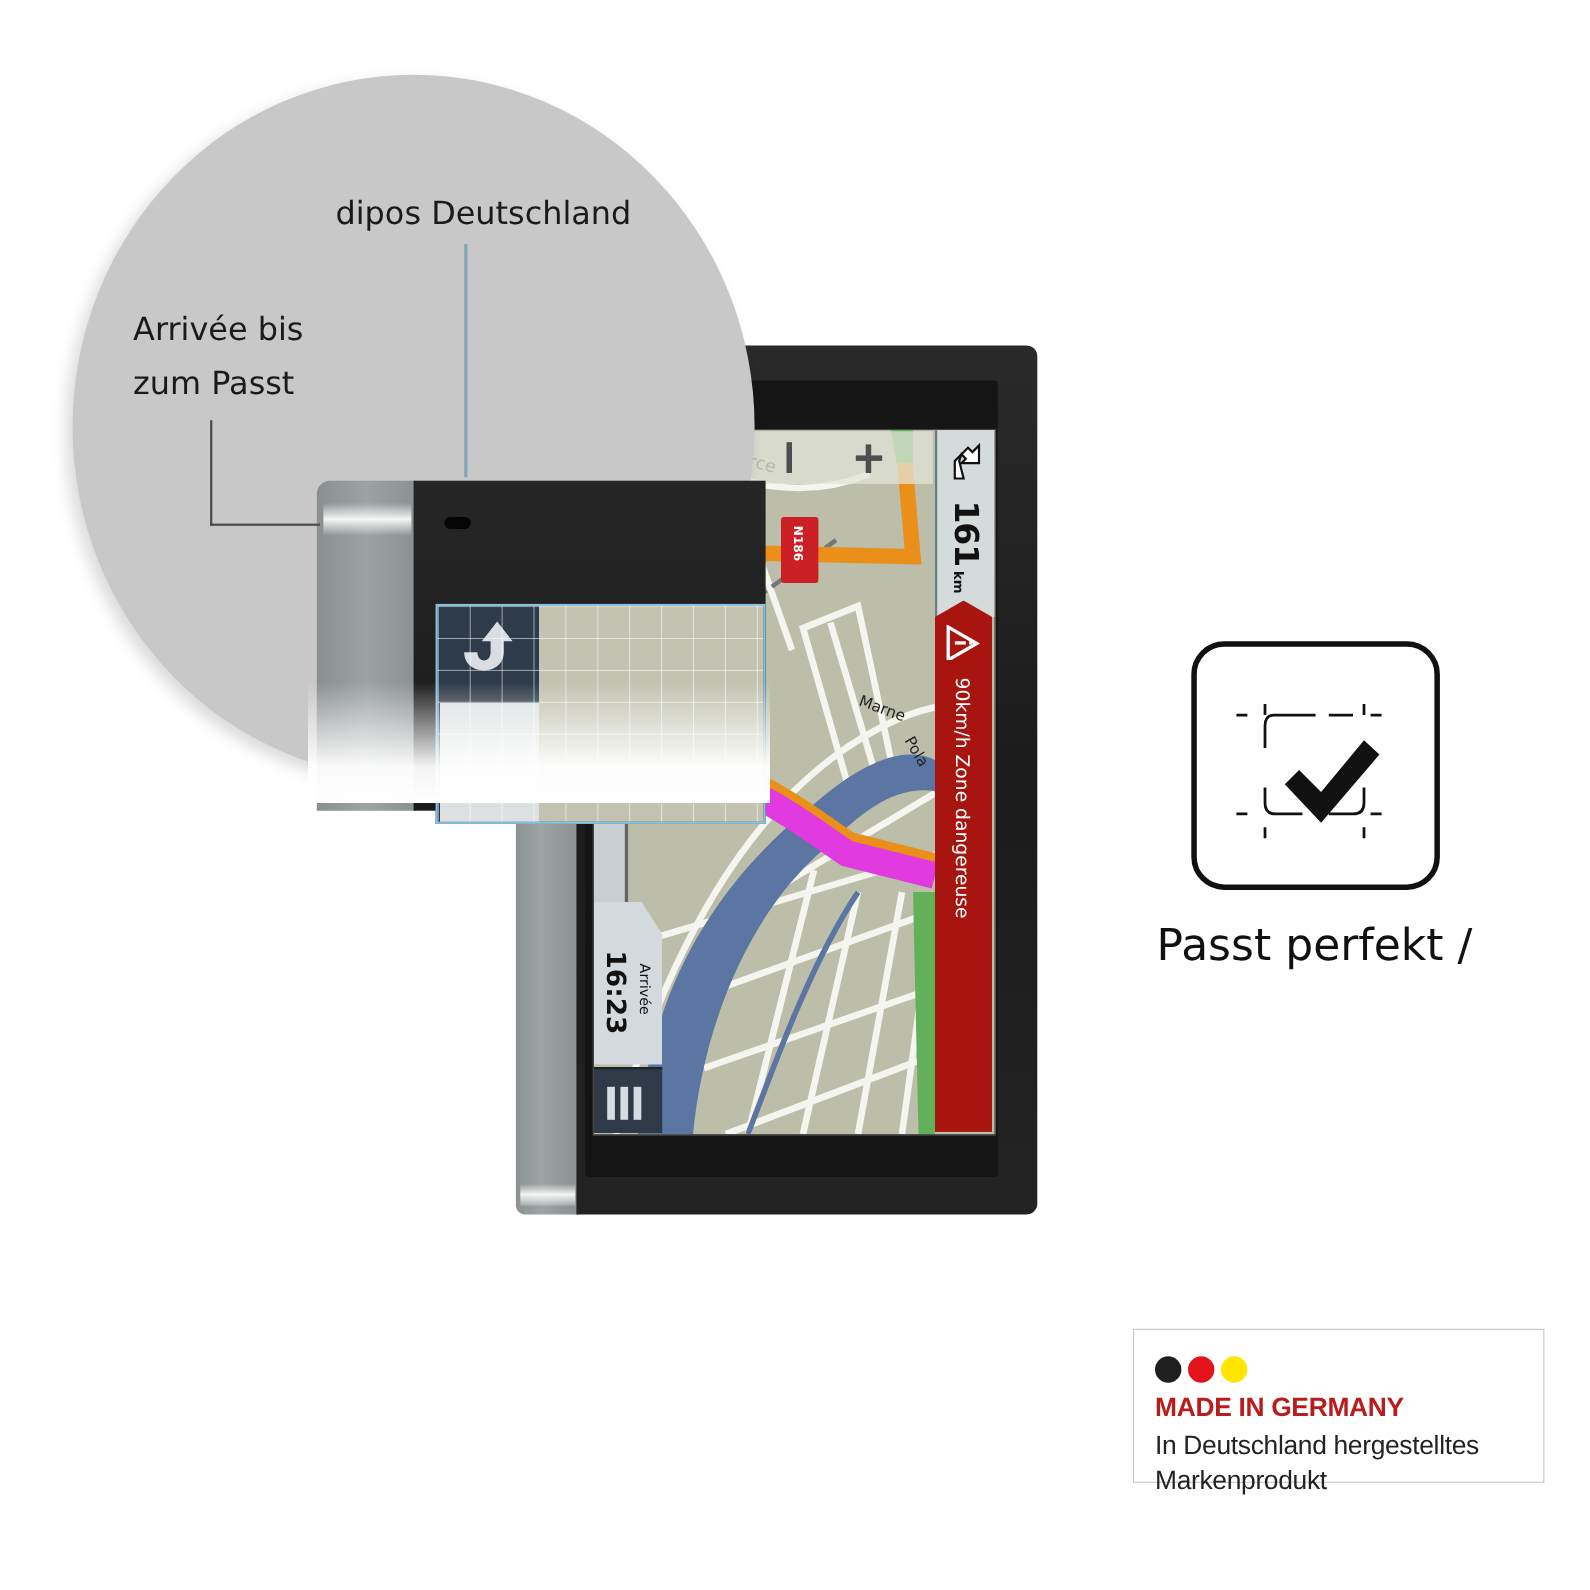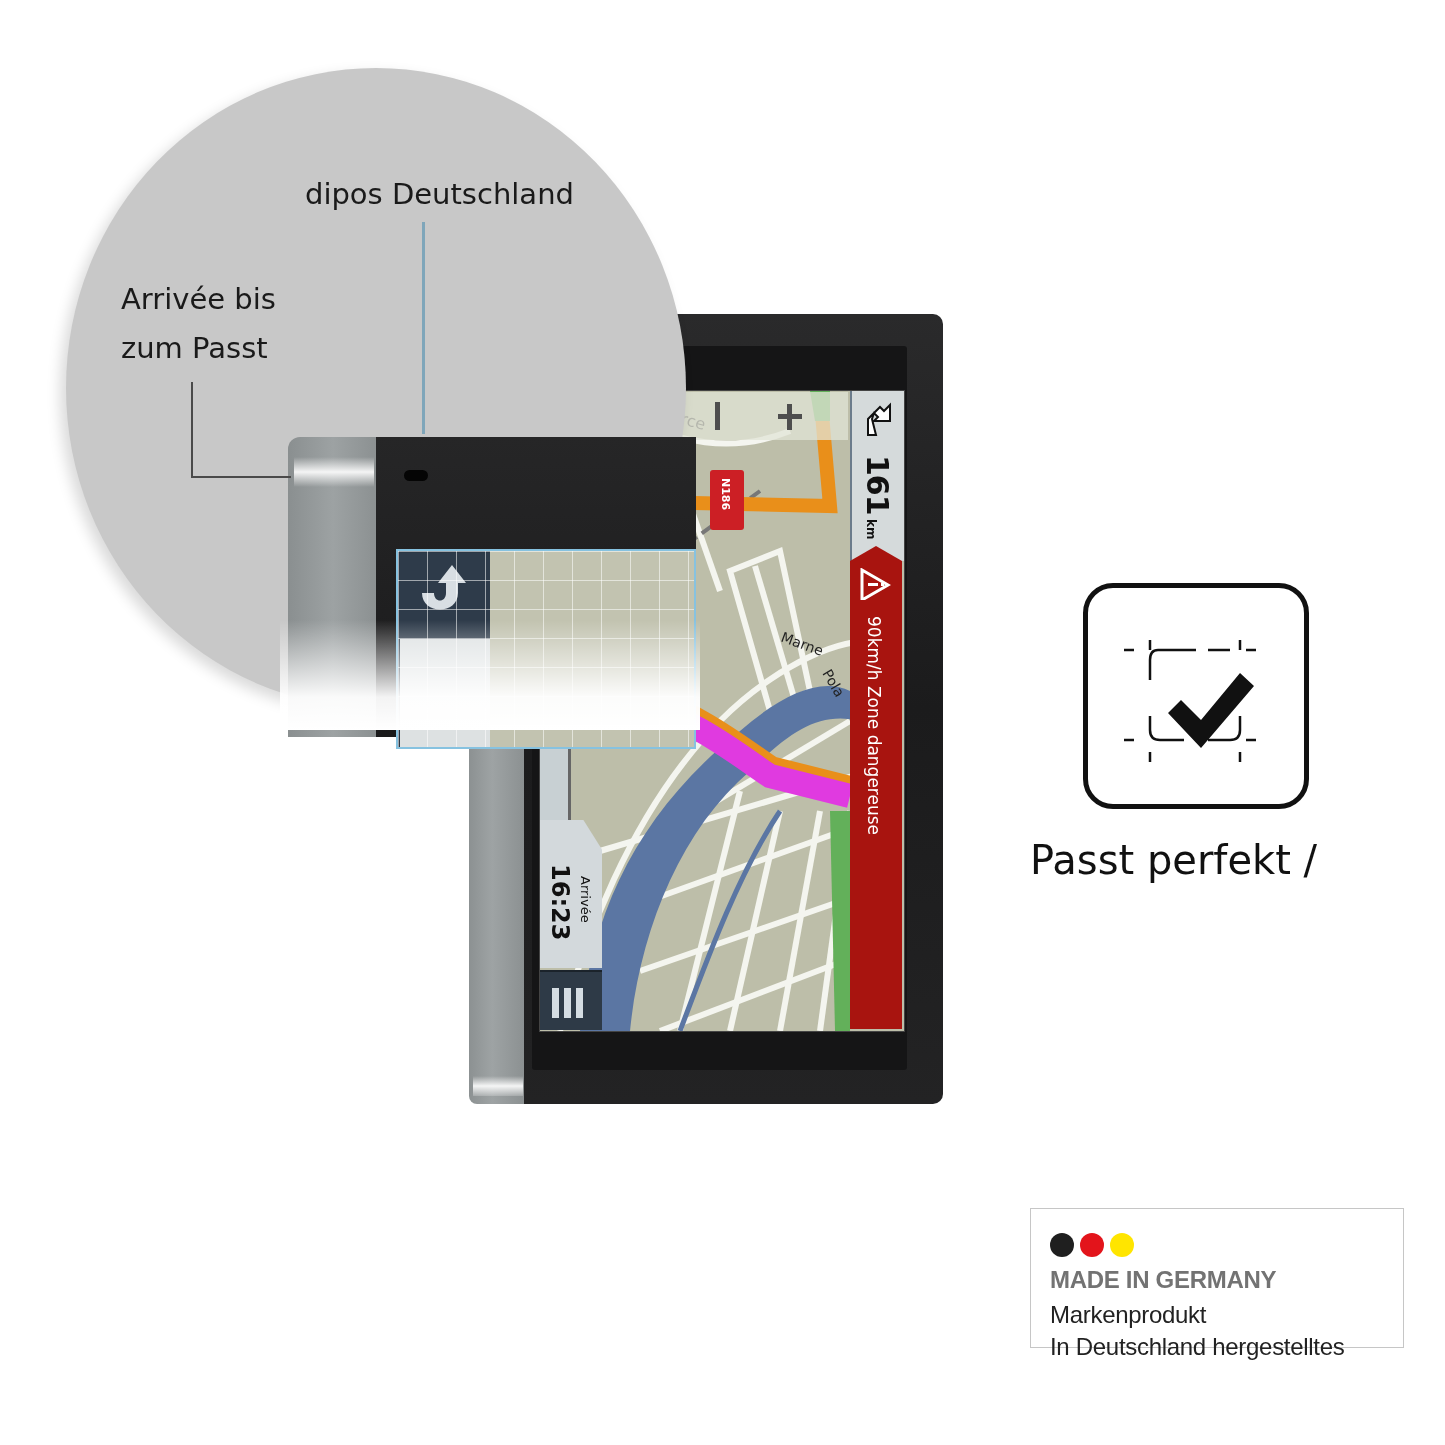--- a/index.html
+++ b/index.html
@@ -62,26 +62,26 @@
     .mag-speaker { left:404px; top:470px; width:24px; height:11px; border-radius:6px; background:#050505; }
     .mag-screen { left:396px; top:549px; width:300px; height:200px; background:#2b3846; border:2px solid #86c2e0; box-sizing:border-box; overflow:hidden; }
     .mag-grid { position:absolute; inset:0; background-image:linear-gradient(rgba(255,255,255,0.55) 1px, transparent 1px), linear-gradient(90deg, rgba(255,255,255,0.55) 1px, transparent 1px); background-size:29px 29px; }
     .mag-turn { position:absolute; left:2px; top:2px; width:90px; height:85px; background:#2e3b4a; }
     .mag-map { position:absolute; left:92px; top:0; width:210px; height:200px; background:#c2c3b0; }
     .mag-lower { position:absolute; left:2px; top:88px; width:90px; height:110px; background:#dde1e2; }
     .mag-fade { left:280px; top:620px; width:420px; height:110px; background:linear-gradient(180deg, rgba(255,255,255,0) 0%, rgba(255,255,255,0.95) 70%, #fff 100%); }
 
     
     .cf-icon { left:1083px; top:583px; width:226px; height:226px; box-sizing:border-box; border:5px solid #111; border-radius:30px; background:#fff; }
-    .cf-text { left:1030px; top:834px; width:330px; font-family:"DejaVu Sans", sans-serif; font-size:40px; line-height:52px; color:#111; }
+    .cf-text { left:1030px; top:834px; width:330px; text-align:center; font-family:"DejaVu Sans", sans-serif; font-size:40px; line-height:52px; color:#111; }
 
     
     .mig { left:1030px; top:1208px; width:374px; height:140px; box-sizing:border-box; border:1px solid #c6c6c6; background:#fff; }
     .dot { position:absolute; top:24px; width:24px; height:24px; border-radius:50%; }
-    .mig-title { position:absolute; left:19px; top:57px; font-family:"Liberation Sans", sans-serif; font-weight:bold; font-size:24px; color:#737373; letter-spacing:-0.3px; }
+    .mig-title { position:absolute; left:19px; top:57px; font-family:"Liberation Sans", sans-serif; font-weight:bold; font-size:24px; color:#b91c1c; letter-spacing:-0.3px; }
     .mig-sub { position:absolute; left:19px; top:90px; font-family:"Liberation Sans", sans-serif; font-size:24px; line-height:32px; color:#222; letter-spacing:-0.3px; }
   </style>
 </head>
 <body>
 
 <div class="abs" id="device"></div>
 <div class="abs silver-strip">
   <div class="hl-top"></div>
     <div class="hl-bot"></div>
 </div>
@@ -226,16 +226,16 @@
 <div class="abs cf-text">
   <div>Passt perfekt /</div>
 </div>
 
 <div class="abs mig">
   <div class="dot" style="left:19px;background:#1f1f1f"></div>
   <div class="dot" style="left:49px;background:#e3141b"></div>
   <div class="dot" style="left:79px;background:#ffe500"></div>
   <div class="mig-title">MADE IN GERMANY</div>
   <div class="mig-sub">
+    <div>In Deutschland hergestelltes</div>
     <div>Markenprodukt</div>
-    <div>In Deutschland hergestelltes</div>
   </div>
 </div>
 
 </body></html>

